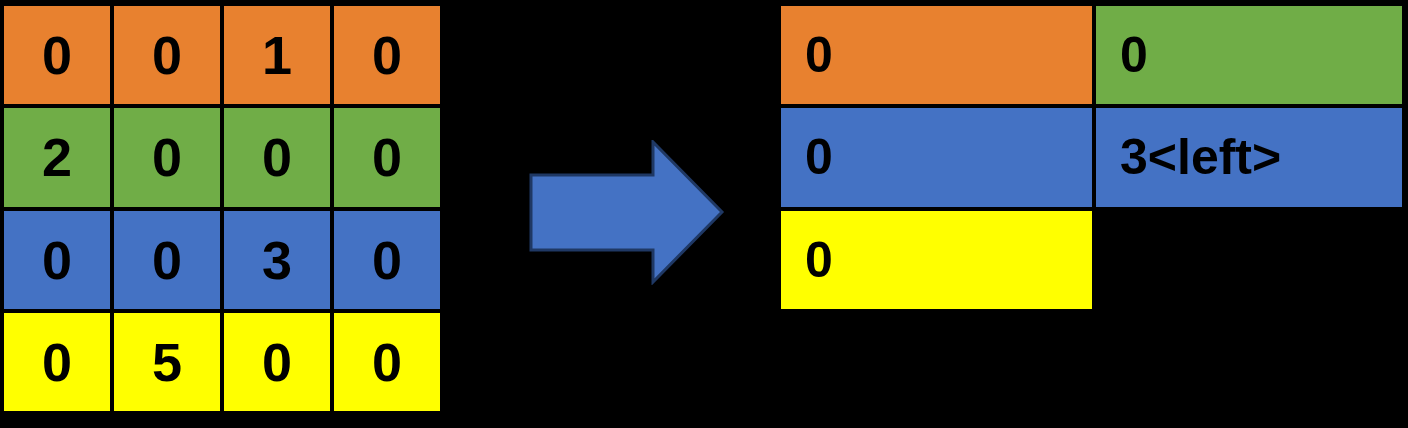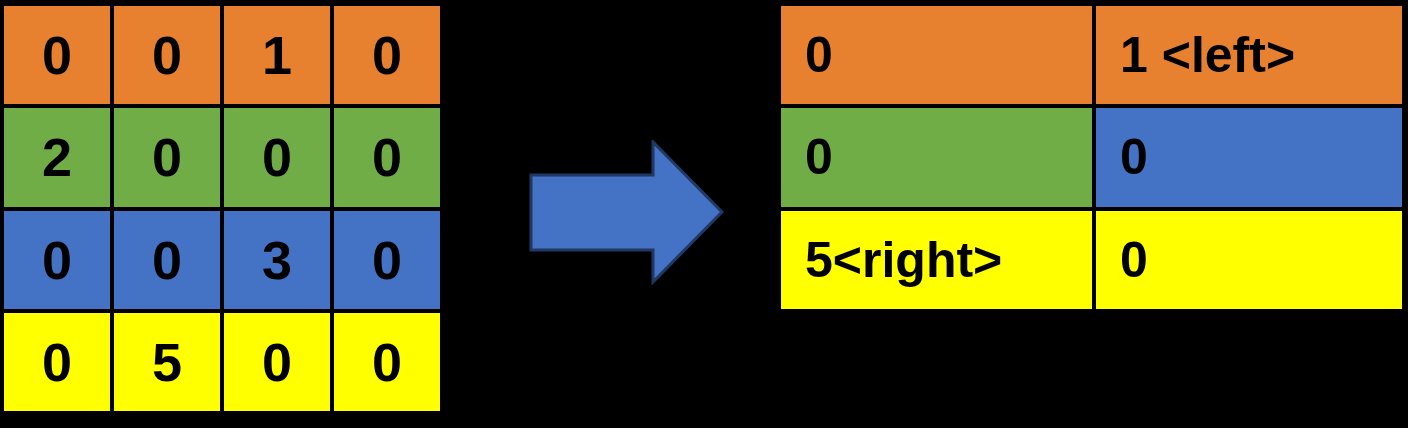--- a/index.html
+++ b/index.html
@@ -123,23 +123,22 @@
 
   <div id="arrow-container">
     <svg viewBox="0 0 200 145" xmlns="http://www.w3.org/2000/svg">
       <polygon points="5,35 127,35 127,2 196,72 127,142 127,110 5,110" fill="#4472C4" stroke="#1F3864" stroke-width="3" stroke-linejoin="miter"></polygon>
     </svg>
   </div>
 
   <div class="grid" id="right-grid">
 
     <div class="cell row-orange">0</div>
-    <div class="cell row-orange">1 &lt;left&gt;</div>
 
     <div class="cell row-green">0</div>
 
     <div class="cell row-blue">0</div>
+    <div class="cell row-blue">3&lt;left&gt;</div>
 
-    <div class="cell row-yellow">5&lt;right&gt;</div>
     <div class="cell row-yellow">0</div>
   </div>
 
 </div>
 
 </body></html>

